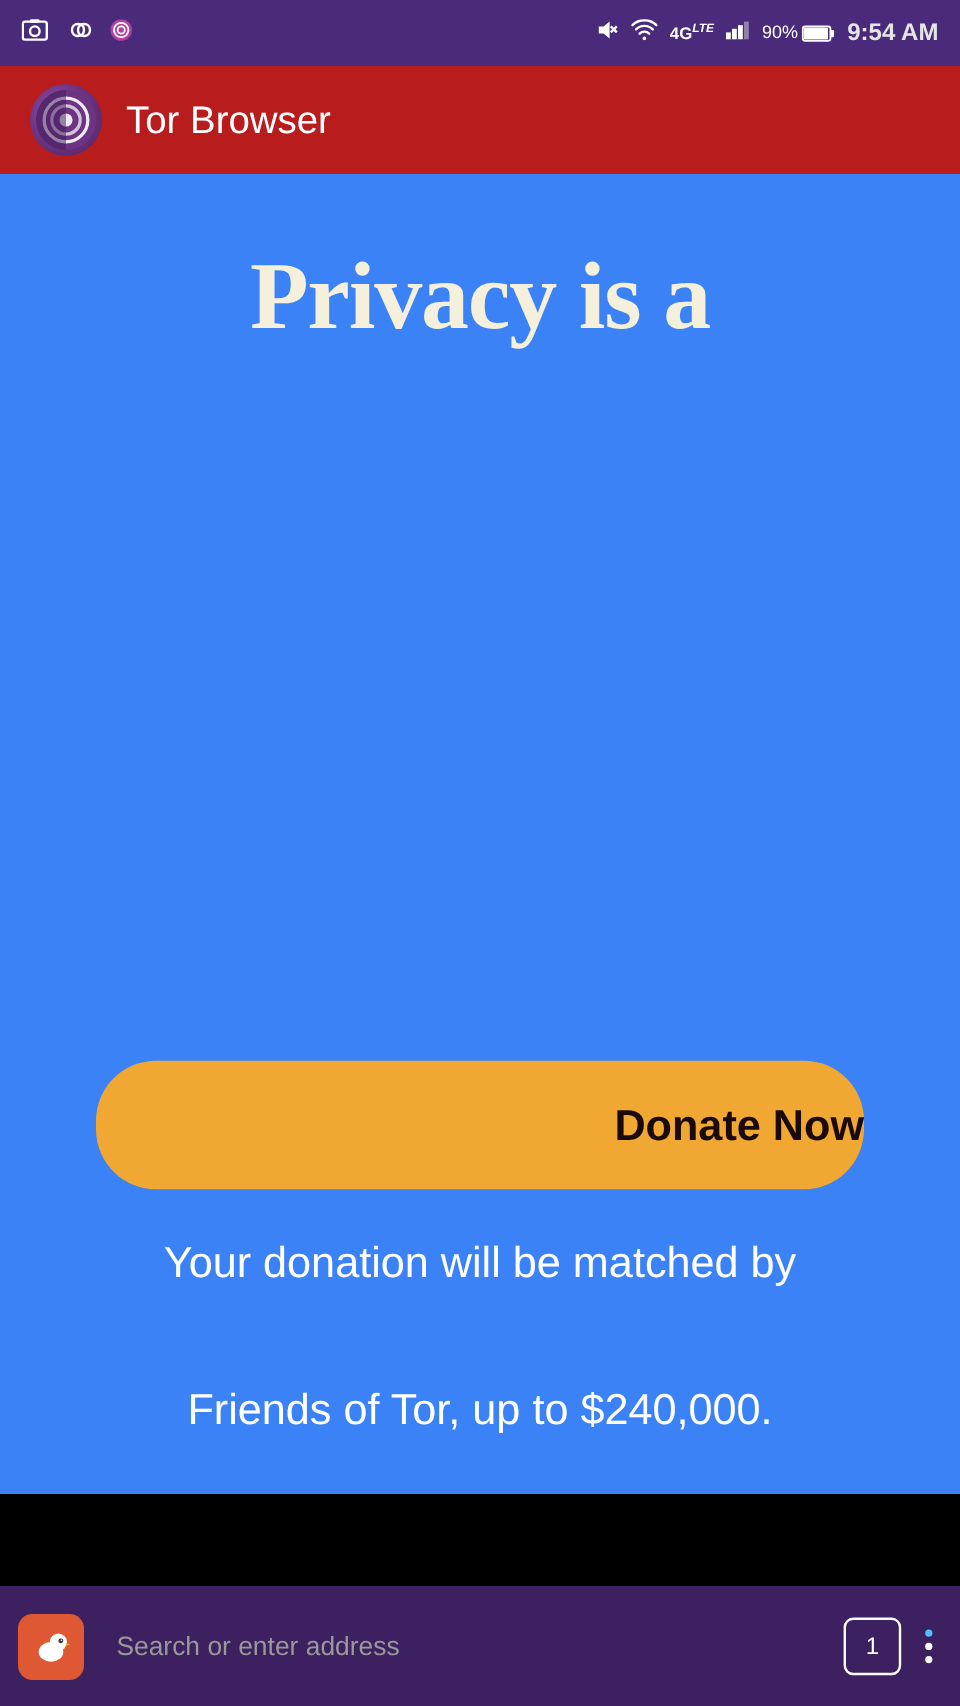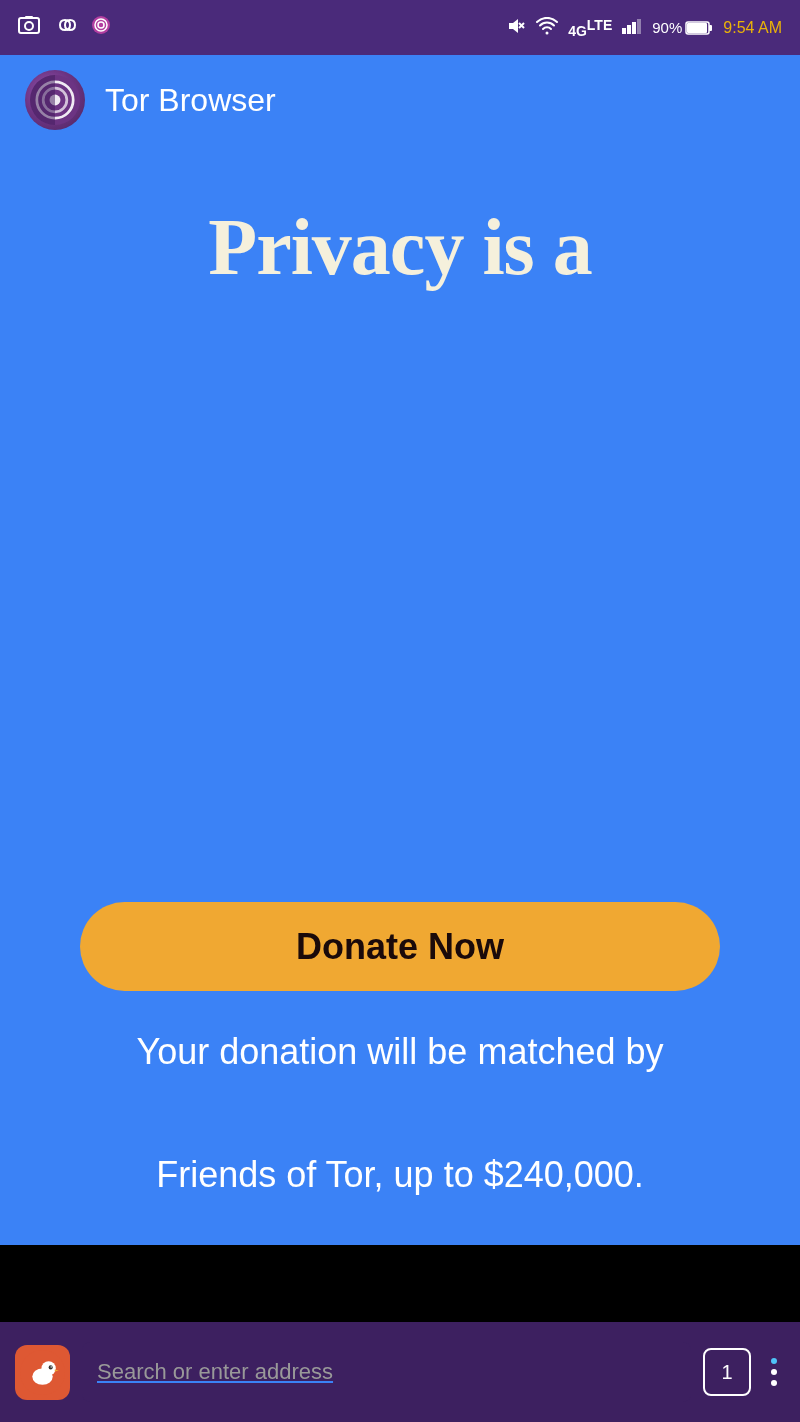--- a/index.html
+++ b/index.html
@@ -38,31 +38,31 @@
     .status-bar-right {
       display: flex;
       align-items: center;
       gap: 10px;
       color: #fff;
       font-size: 16px;
       font-family: Arial, sans-serif;
     }
 
     .status-time {
-      font-size: 16px;
-      font-weight: normal;
-      color: #eab308;
+      font-size: 20px;
+      font-weight: bold;
+      color: #e5e5e5;
       font-family: Arial, sans-serif;
     }
 
     
     .app-header {
       width: 100%;
       height: 90px;
-      background: #3b82f6;
+      background: #b91c1c;
       display: flex;
       align-items: center;
       padding: 0 25px;
       gap: 20px;
     }
 
     .tor-logo {
       width: 60px;
       height: 60px;
       border-radius: 50%;
@@ -109,30 +109,31 @@
       letter-spacing: -1px;
     }
 
     .spacer {
       flex: 1;
       min-height: 300px;
     }
 
     .donate-button {
       width: 640px;
-      height: 89px;
+      height: 107px;
       background: #f0a832;
       border: none;
       border-radius: 50px;
       font-size: 36px;
       font-weight: bold;
       color: #1a0a0a;
       cursor: pointer;
       font-family: Arial, sans-serif;
       margin-bottom: 30px;
+      text-align: right;
     }
 
     .donation-text {
       color: #fff;
       font-size: 36px;
       text-align: center;
       line-height: 1.7;
       font-family: Arial, sans-serif;
       padding: 0 30px;
     }
@@ -172,21 +173,20 @@
       flex: 1;
       height: 60px;
       background: #3d2060;
       border: none;
       border-radius: 8px;
       color: #3b82f6;
       font-size: 22px;
       font-family: Arial, sans-serif;
       padding: 0 15px;
       outline: none;
-      text-decoration: underline;
     }
 
     .address-bar::placeholder {
       color: #999;
     }
 
     .tab-count {
       width: 48px;
       height: 48px;
       border: 2.5px solid #fff;
@@ -262,21 +262,21 @@
 
     <span>
       <svg width="22" height="18" viewBox="0 0 22 18" fill="white">
         <path d="M1 5c5.5-5.5 14.5-5.5 20 0" fill="none" stroke="white" stroke-width="2" stroke-linecap="round"></path>
         <path d="M4 8.5c3.9-3.9 10.1-3.9 14 0" fill="none" stroke="white" stroke-width="2" stroke-linecap="round"></path>
         <path d="M7 12c2.2-2.2 5.8-2.2 8 0" fill="none" stroke="white" stroke-width="2" stroke-linecap="round"></path>
         <circle cx="11" cy="16" r="1.5" fill="white"></circle>
       </svg>
     </span>
 
-    <span style="font-size:14px; font-family: Arial; font-weight:bold; color:white;">4G<sup style="font-size:14px;">LTE</sup></span>
+    <span style="font-size:14px; font-family: Arial; font-weight:bold; color:white;">4G<sup style="font-size:10px;font-style:italic;">LTE</sup></span>
 
     <span>
       <svg width="20" height="16" viewBox="0 0 20 16" fill="white">
         <rect x="0" y="10" width="4" height="6" fill="white"></rect>
         <rect x="5" y="7" width="4" height="9" fill="white"></rect>
         <rect x="10" y="4" width="4" height="12" fill="white"></rect>
         <rect x="15" y="1" width="4" height="15" fill="white" opacity="0.4"></rect>
       </svg>
     </span>
 

